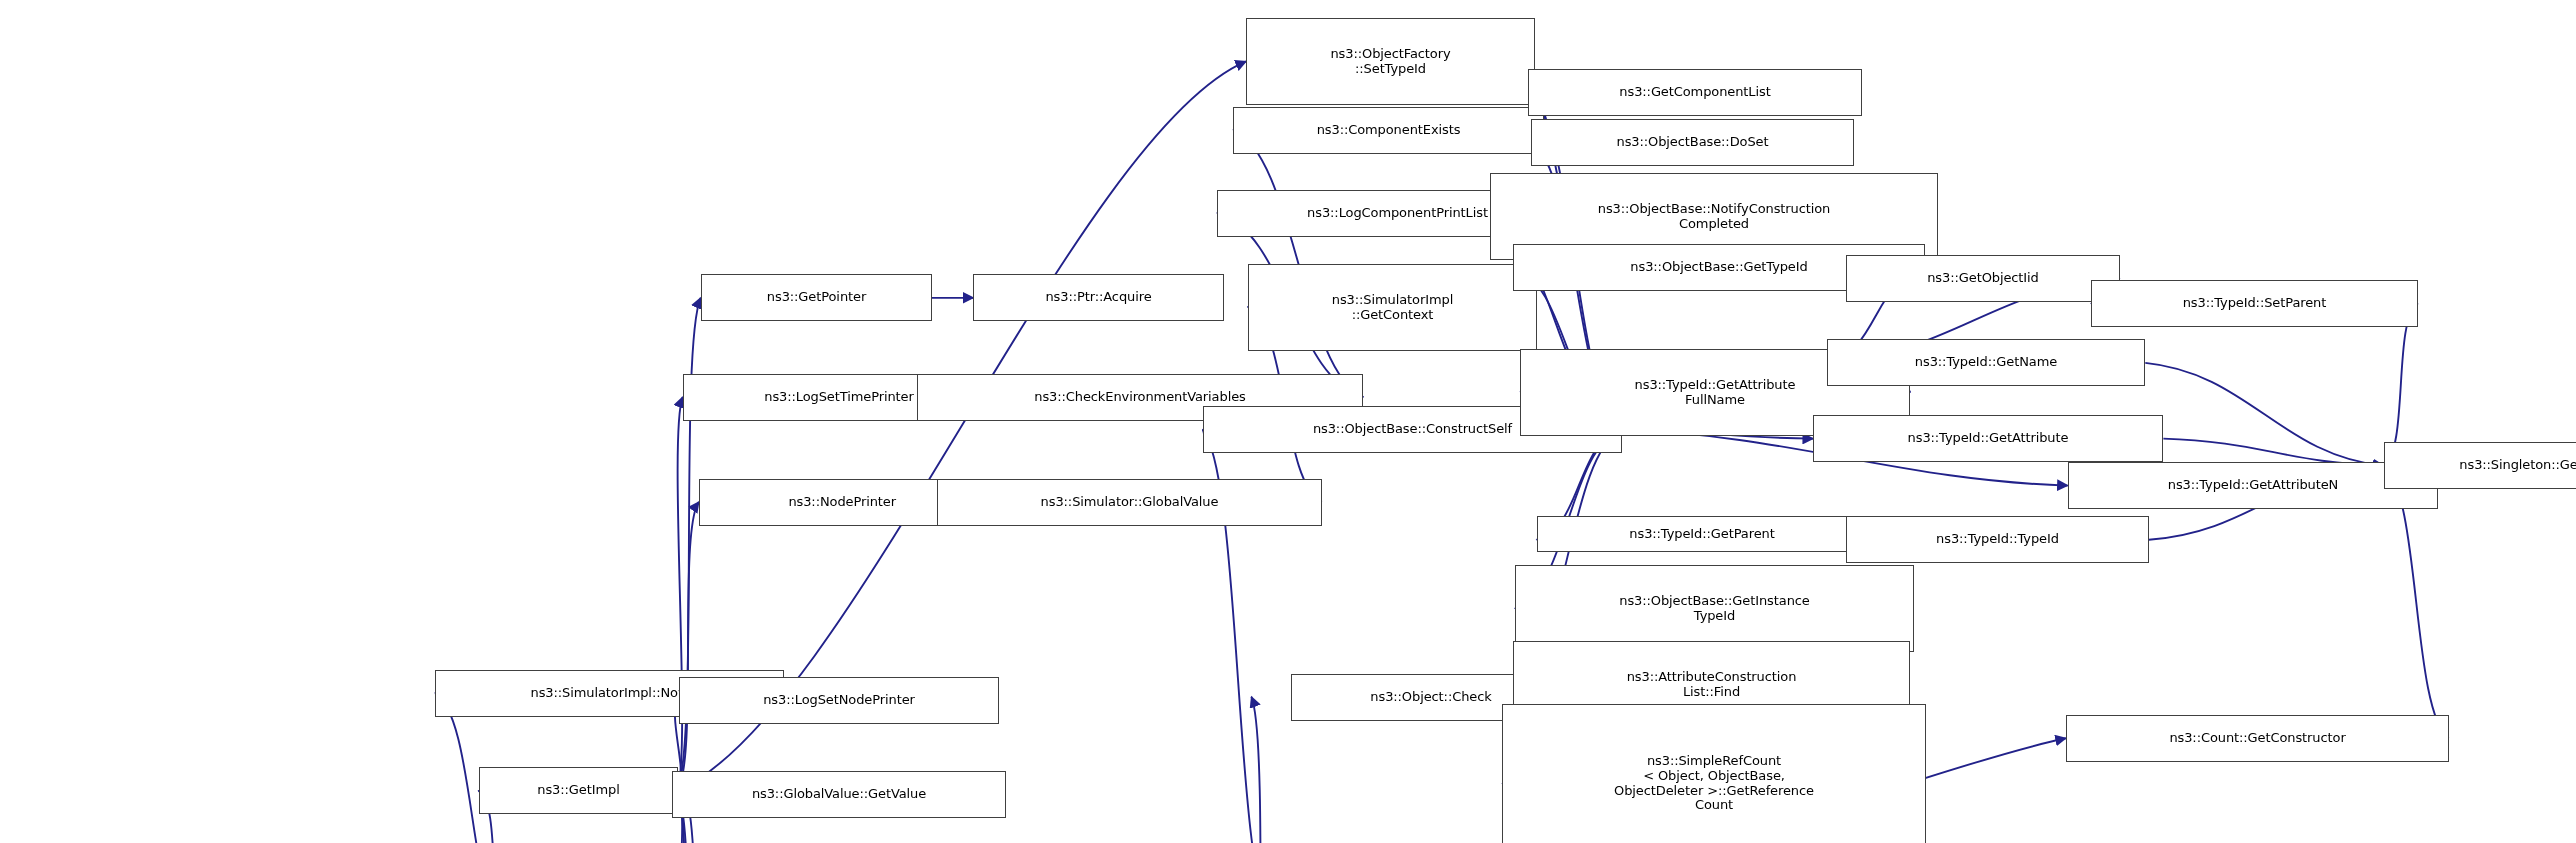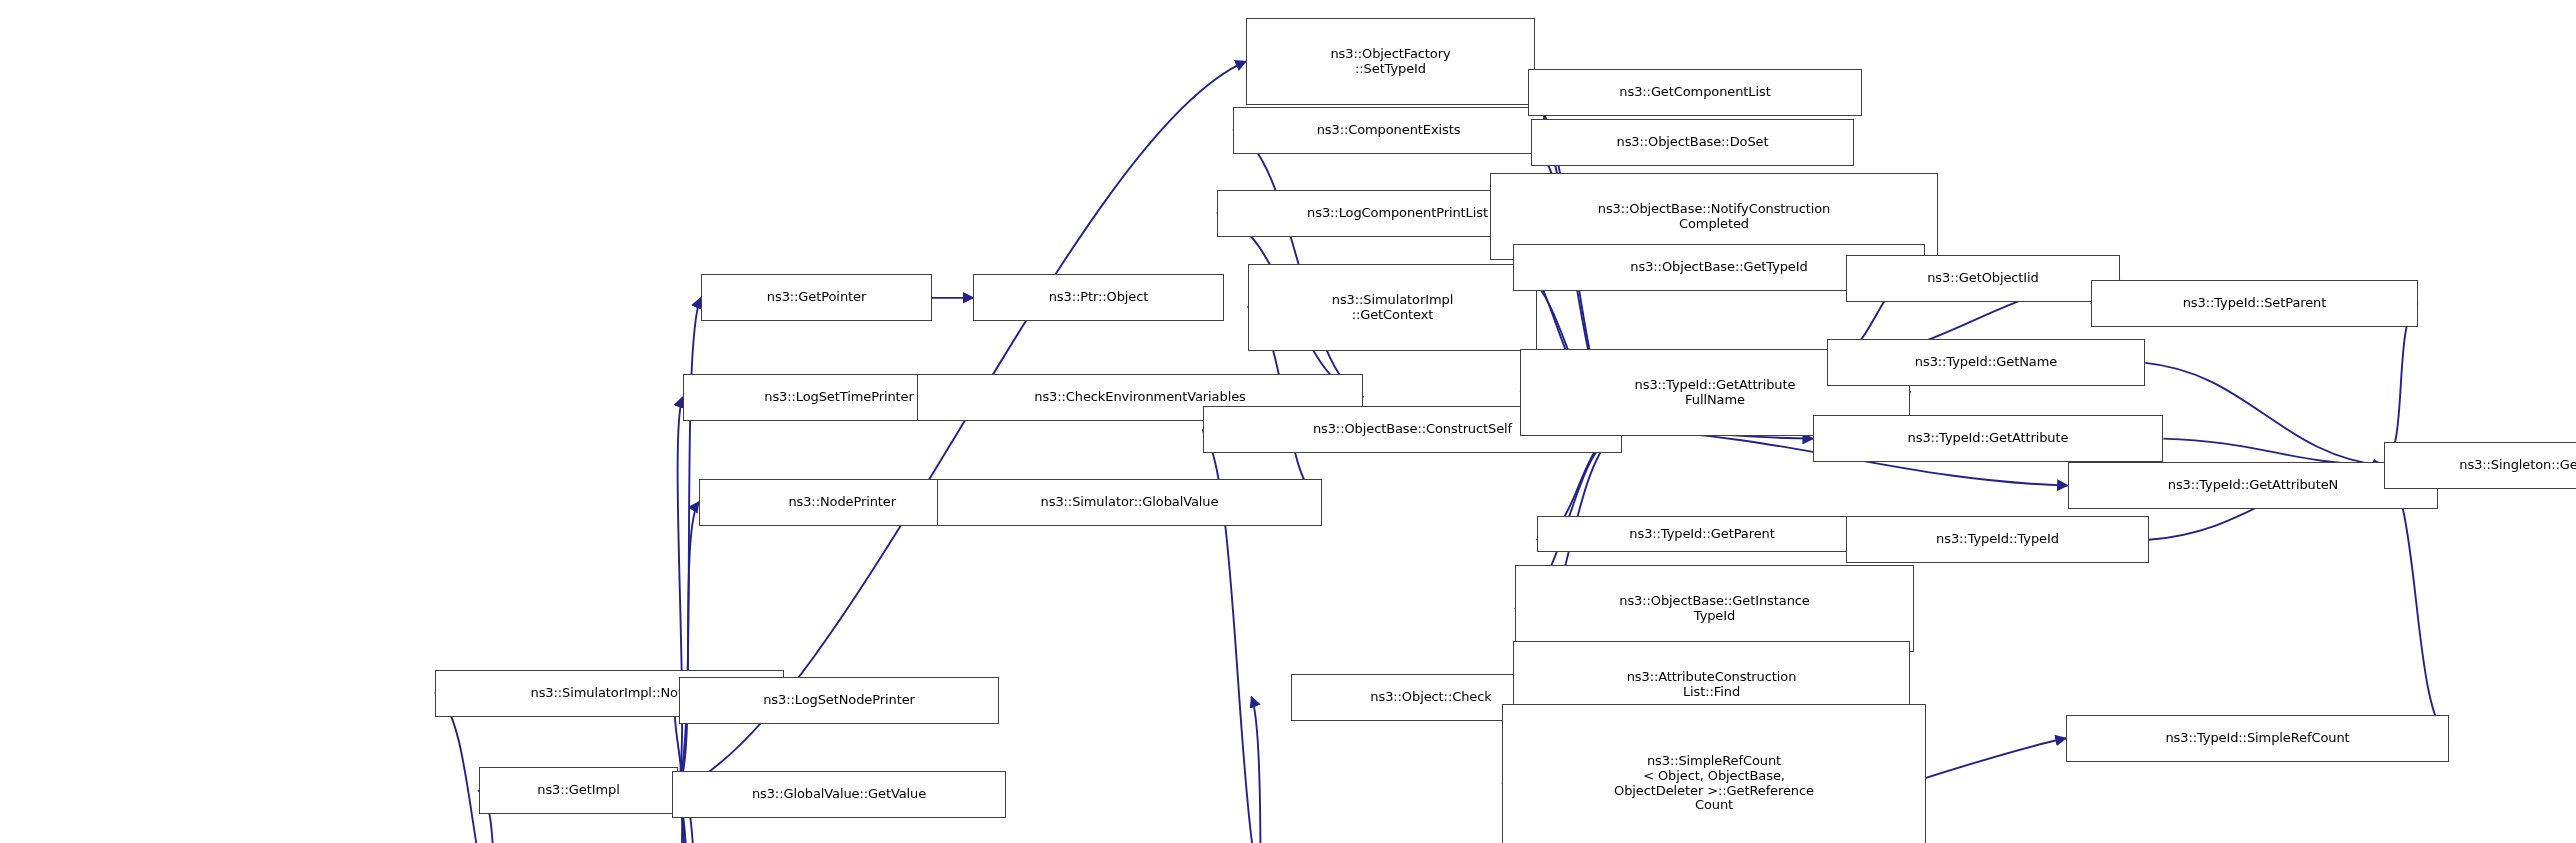--- a/index.html
+++ b/index.html
@@ -122,21 +122,21 @@
   </svg>
 
   <div id="node-group">
       <div class="gnode" style="left: 435px; top: 670px; width: 349px; height: 47px;">ns3::SimulatorImpl::Now</div>
       <div class="gnode" style="left: 479px; top: 767px; width: 199px; height: 47px;">ns3::GetImpl</div>
       <div class="gnode" style="left: 701px; top: 274px; width: 231px; height: 47px;">ns3::GetPointer</div>
       <div class="gnode" style="left: 683px; top: 374px; width: 312px; height: 47px;">ns3::LogSetTimePrinter</div>
       <div class="gnode" style="left: 699px; top: 479px; width: 246px; height: 47px; padding-left: 44px;">ns3::NodePrinter</div>
       <div class="gnode" style="left: 679px; top: 677px; width: 320px; height: 47px;">ns3::LogSetNodePrinter</div>
       <div class="gnode" style="left: 672px; top: 771px; width: 334px; height: 47px;">ns3::GlobalValue::GetValue</div>
-      <div class="gnode" style="left: 973px; top: 274px; width: 251px; height: 47px;">ns3::Ptr::Object</div>
+      <div class="gnode" style="left: 973px; top: 274px; width: 251px; height: 47px;">ns3::Ptr::Acquire</div>
       <div class="gnode" style="left: 917px; top: 374px; width: 446px; height: 47px;">ns3::CheckEnvironmentVariables</div>
       <div class="gnode" style="left: 937px; top: 479px; width: 385px; height: 47px;">ns3::Simulator::GlobalValue</div>
       <div class="gnode" style="left: 1246px; top: 18px; width: 289px; height: 87px;">ns3::ObjectFactory
 ::SetTypeId</div>
       <div class="gnode" style="left: 1233px; top: 107px; width: 311px; height: 47px;">ns3::ComponentExists</div>
       <div class="gnode" style="left: 1217px; top: 190px; width: 361px; height: 47px;">ns3::LogComponentPrintList</div>
       <div class="gnode" style="left: 1248px; top: 264px; width: 289px; height: 87px;">ns3::SimulatorImpl
 ::GetContext</div>
       <div class="gnode" style="left: 1203px; top: 406px; width: 419px; height: 47px;">ns3::ObjectBase::ConstructSelf</div>
       <div class="gnode" style="left: 1251px; top: 674px; width: 280px; height: 47px; margin-left: 40px;">ns3::Object::Check</div>
@@ -155,17 +155,17 @@
       <div class="gnode small" style="left: 1502px; top: 704px; width: 424px; height: 159px;">ns3::SimpleRefCount
 &lt; Object, ObjectBase,
  ObjectDeleter &gt;::GetReference
 Count</div>
       <div class="gnode" style="left: 1846px; top: 255px; width: 274px; height: 47px;">ns3::GetObjectIid</div>
       <div class="gnode" style="left: 1827px; top: 339px; width: 318px; height: 47px;">ns3::TypeId::GetName</div>
       <div class="gnode" style="left: 1813px; top: 415px; width: 350px; height: 47px;">ns3::TypeId::GetAttribute</div>
       <div class="gnode" style="left: 2068px; top: 462px; width: 370px; height: 47px;">ns3::TypeId::GetAttributeN</div>
       <div class="gnode" style="left: 1846px; top: 516px; width: 303px; height: 47px;">ns3::TypeId::TypeId</div>
       <div class="gnode" style="left: 2091px; top: 280px; width: 327px; height: 47px;">ns3::TypeId::SetParent</div>
-      <div class="gnode" style="left: 2066px; top: 715px; width: 383px; height: 47px;">ns3::TypeId::SimpleRefCount</div>
+      <div class="gnode" style="left: 2066px; top: 715px; width: 383px; height: 47px;">ns3::Count::GetConstructor</div>
       <div class="gnode" style="left: 2384px; top: 442px; width: 274px; height: 47px;">ns3::Singleton::Get</div>
     </div>
 </div>
 
 
 </body></html>

